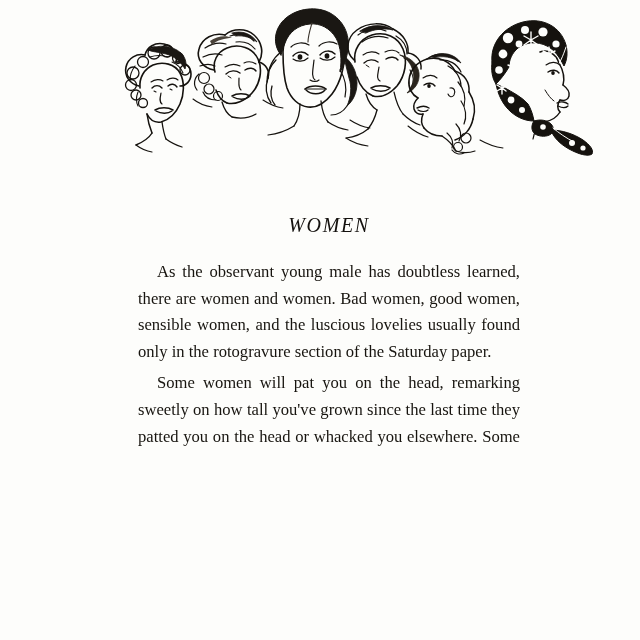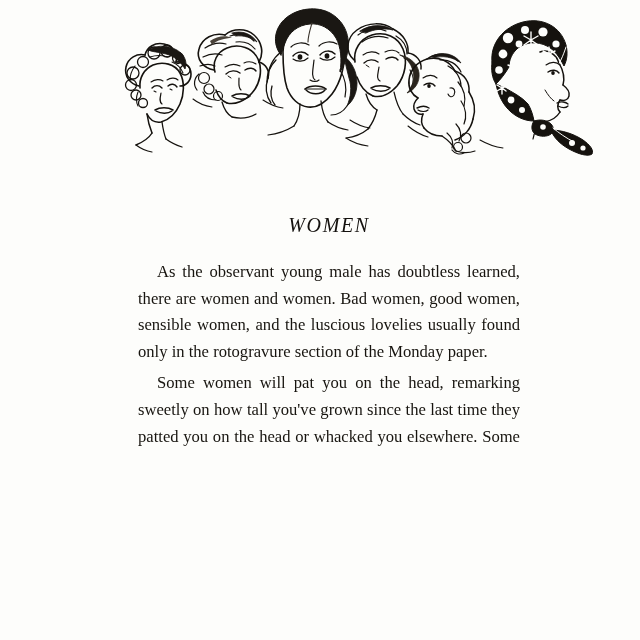--- a/index.html
+++ b/index.html
@@ -417,21 +417,21 @@
         </g>
 
       </g>
     </svg>
   </div>
 
   <div id="body-area">
 
     <h1 id="chapter-title">WOMEN</h1>
 
-    <p class="para"><span class="indent"></span><span>As the observant young male has doubtless learned, there are women and women. Bad women, good women, sensible women, and the luscious lovelies usually found only in the rotogravure section of the Monday paper.</span></p>
+    <p class="para"><span class="indent"></span><span>As the observant young male has doubtless learned, there are women and women. Bad women, good women, sensible women, and the luscious lovelies usually found only in the rotogravure section of the Saturday paper.</span></p>
 
     <p class="para"><span class="indent"></span><span>Some women will pat you on the head, remarking sweetly on how tall you've grown since the last time they patted you on the head or whacked you elsewhere. Some will say you're a nice boy, merely letting you know that they're aware of your existence. Still others will fall in love with you. Another group will coolly ignore you. And perhaps some perverse member of a perverse sex will actually hate you.</span></p>
 
 
   </div>
 
   <div id="page-number">2</div>
 
 </div>
 

